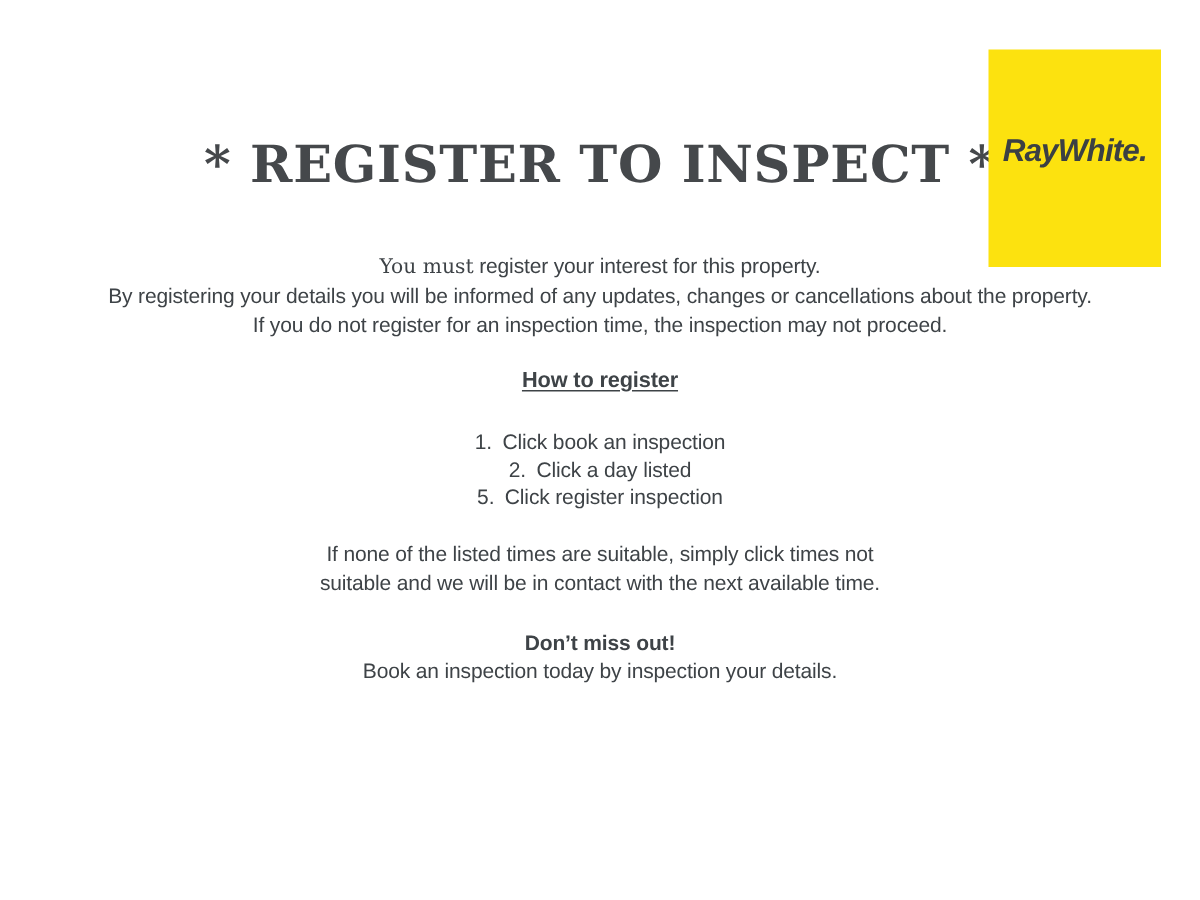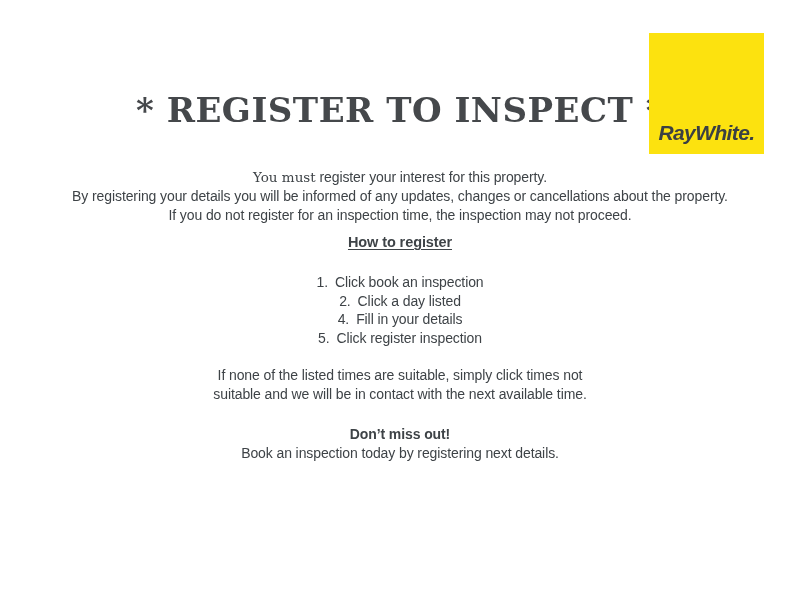--- a/index.html
+++ b/index.html
@@ -13,25 +13,25 @@
     height: 600px;
     background: #ffffff;
     overflow: hidden;
     font-family: "Liberation Sans", sans-serif;
     color: #3e4347;
   }
   
   .logo-box {
     position: absolute;
     top: 33px;
-    right: 36px;
+    right: 26px;
     width: 115px;
-    height: 121px;
+    height: 145px;
     display: flex;
-    align-items: flex-end;
+    align-items: center;
     justify-content: center;
     padding-bottom: 9px;
     box-sizing: border-box;
   }
   .logo-brand {
     font-family: "Liberation Sans", sans-serif;
     font-weight: 700;
     font-style: italic;
     font-size: 21px;
     letter-spacing: -0.6px;
@@ -59,21 +59,21 @@
     color: #3e4347;
     margin-top: 21px;
   }
   .intro { margin-top: 38px; }
   .intro .serif-bit {
     font-family: "DejaVu Serif", serif;
     font-size: 13.5px;
     letter-spacing: 0;
   }
   .howto-heading {
-    margin-top: 8px;
+    margin-top: 19px;
     font-weight: 700;
     font-size: 14.5px;
     line-height: 19px;
     text-decoration: underline;
     text-underline-offset: 2px;
   }
   .steps { line-height: 18.5px; }
   .step-num { display: inline-block; }
   .step-label { display: inline-block; margin-left: 7px; }
   .note { margin-top: 19px; }
@@ -100,30 +100,27 @@
   <div class="copy howto-heading">How to register</div>
 
   <div class="copy steps">
     <div>
       <span class="step-num">1.</span><span class="step-label">Click book an inspection</span>
     </div>
     <div>
       <span class="step-num">2.</span><span class="step-label">Click a day listed</span>
     </div>
     <div>
-      <span class="step-num">4.</span><span class="step-label">Fill in your details</span>
-    </div>
-    <div>
       <span class="step-num">5.</span><span class="step-label">Click register inspection</span>
     </div>
   </div>
 
   <div class="copy note">
     <div>If none of the listed times are suitable, simply click times not</div>
     <div>suitable and we will be in contact with the next available time.</div>
   </div>
 
   <div class="copy cta">
     <div class="cta-heading">Don’t miss out!</div>
-    <div>Book an inspection today by registering next details.</div>
+    <div>Book an inspection today by inspection your details.</div>
   </div>
 
 </div>
 
 </body></html>

